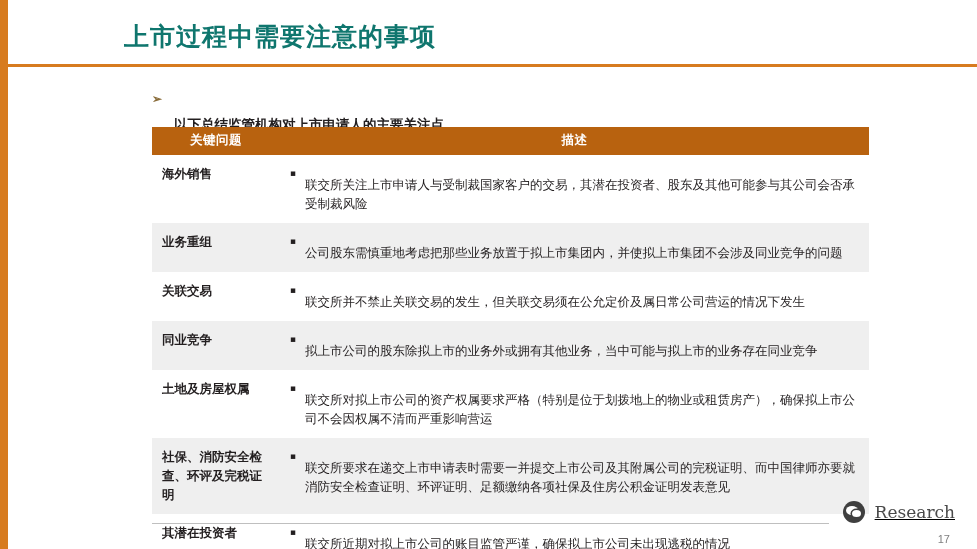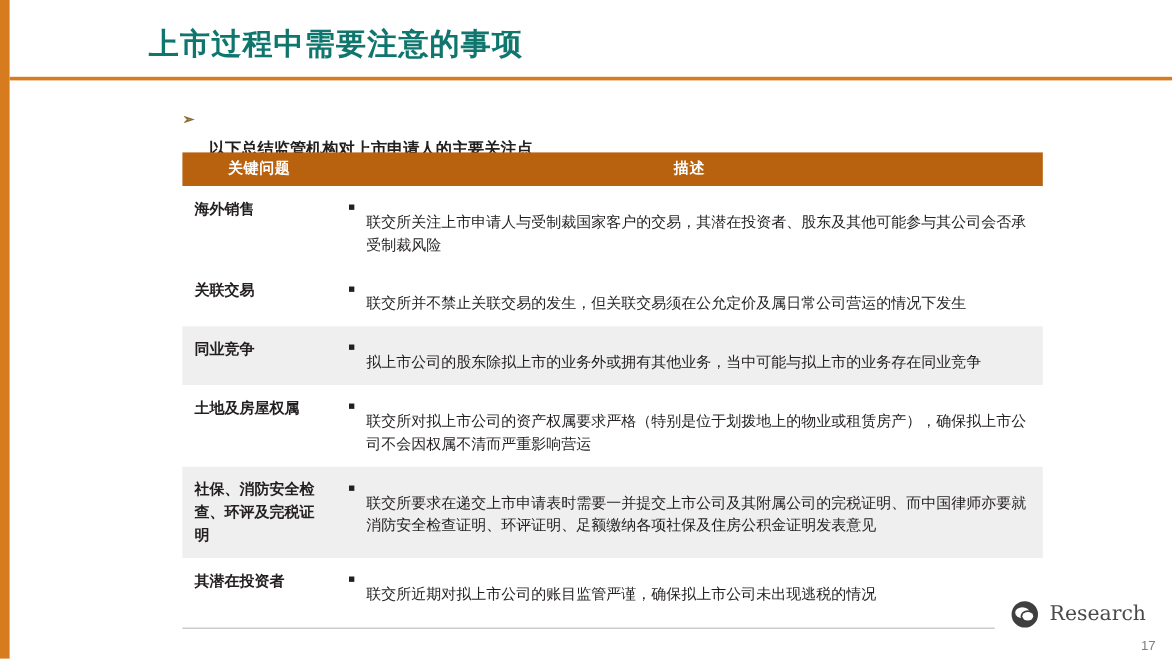--- a/index.html
+++ b/index.html
@@ -133,33 +133,34 @@
     position: absolute;
     left: 152px;
     top: 523px;
     width: 677px;
     height: 1px;
     background: #bfbfbf;
   }
   
   .page-num {
     position: absolute;
-    right: 14px;
+    right: 27px;
     bottom: 4px;
     font-family: "Liberation Sans", sans-serif;
     font-size: 11px;
     color: #7f7f7f;
   }
   
   .badge {
     position: absolute;
     right: 22px;
     bottom: 26px;
     display: flex;
     align-items: center;
+    text-decoration: underline;
   }
   .badge .wechat {
     width: 22px;
     height: 22px;
     border-radius: 50%;
     background: #3f3f3f;
     position: relative;
     margin-right: 10px;
     flex: 0 0 auto;
   }
@@ -210,20 +211,29 @@
     <tbody>
       <tr class="plain">
         <td class="key">海外销售</td>
         <td class="desc">
           <div class="desc-inner">
             <span class="sq">▪</span>
             <span class="desc-text">联交所关注上市申请人与受制裁国家客户的交易，其潜在投资者、股东及其他可能参与其公司会否承受制裁风险</span>
           </div>
         </td>
       </tr>
+      <tr class="alt">
+        <td class="key">业务重组</td>
+        <td class="desc">
+          <div class="desc-inner">
+            <span class="sq">▪</span>
+            <span class="desc-text">公司股东需慎重地考虑把那些业务放置于拟上市集团内，并使拟上市集团不会涉及同业竞争的问题</span>
+          </div>
+        </td>
+      </tr>
       <tr class="plain">
         <td class="key">关联交易</td>
         <td class="desc">
           <div class="desc-inner">
             <span class="sq">▪</span>
             <span class="desc-text">联交所并不禁止关联交易的发生，但关联交易须在公允定价及属日常公司营运的情况下发生</span>
           </div>
         </td>
       </tr>
       <tr class="alt">

